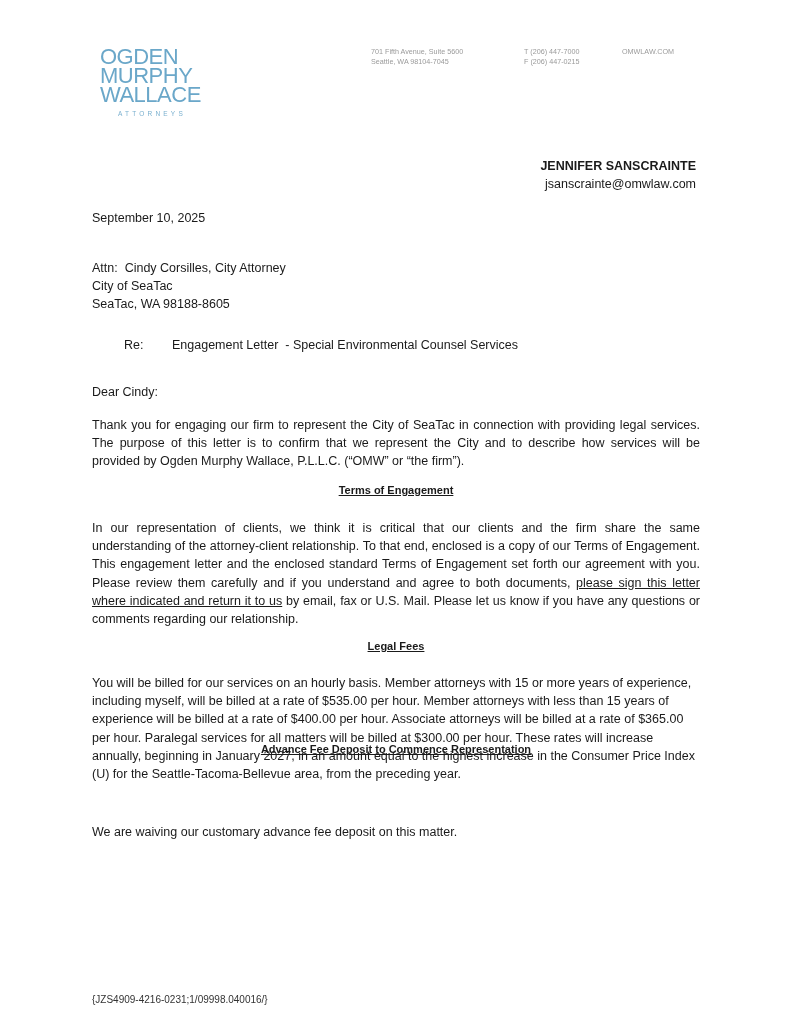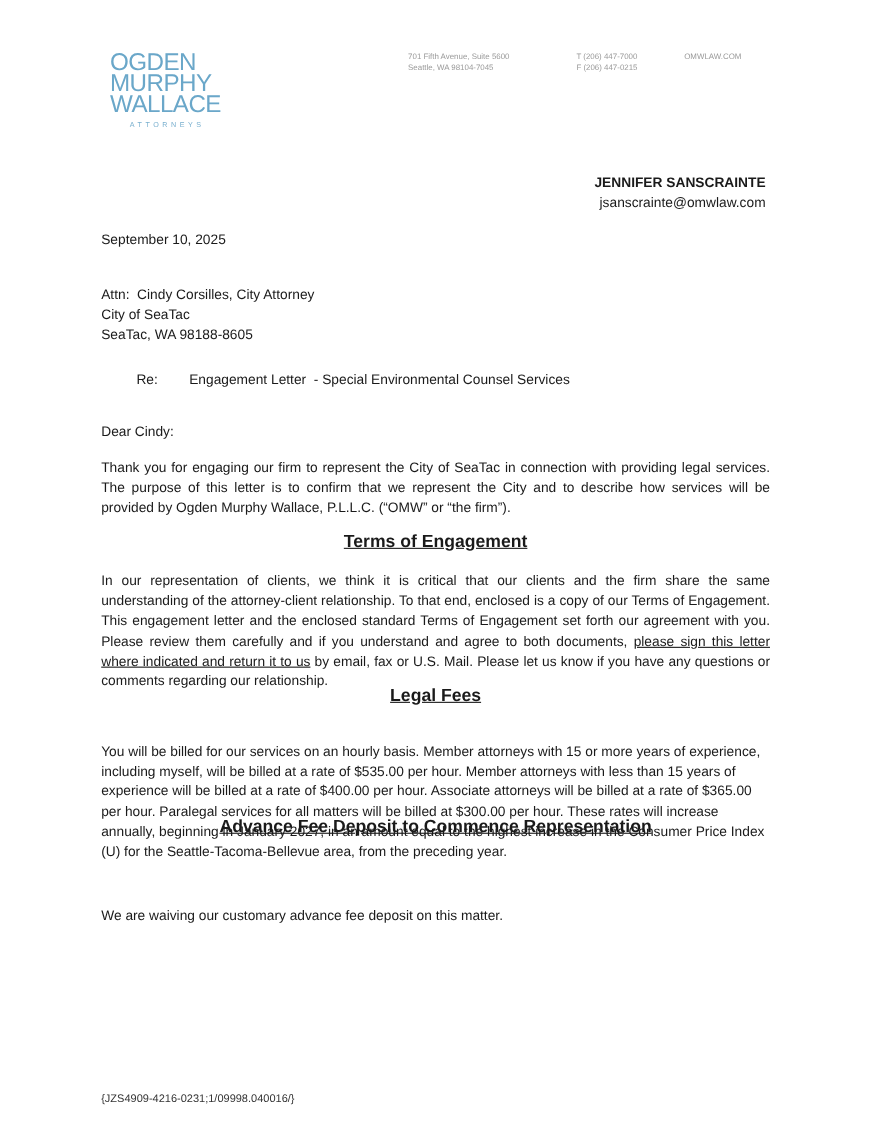--- a/index.html
+++ b/index.html
@@ -16,24 +16,24 @@
     .sender { position: absolute; right: 95px; top: 157px; text-align: right; font-size: 12.5px; line-height: 18px; }
     .sender .name { font-weight: bold; }
     .body-text { position: absolute; left: 92px; width: 608px; font-size: 12.5px; line-height: 18.2px; }
     .date { top: 209px; }
     .addr { top: 259px; }
     .re { top: 336px; margin-left: 32px; }
     .re .lbl { display: inline-block; width: 48px; }
     .salutation { top: 383px; }
     .p1 { top: 416px; text-align: justify; }
     .heading { position: absolute; left: 92px; width: 608px; text-align: center; font-weight: bold;
-      text-decoration: underline; font-size: 16px; }
+      text-decoration: underline; font-size: 11px; }
     .h1 { top: 484px; }
     .p2 { top: 519px; text-align: justify; }
-    .h2 { top: 624px; }
+    .h2 { top: 640px; }
     .p3 { top: 674px; }
     .h3 { top: 743px; }
     .p4 { top: 823px; }
     .u { text-decoration: underline; }
     .footer { position: absolute; left: 92px; top: 994px; font-size: 10px; color: #333; }
   </style>
 </head>
 <body>
 
 <div class="logo">

